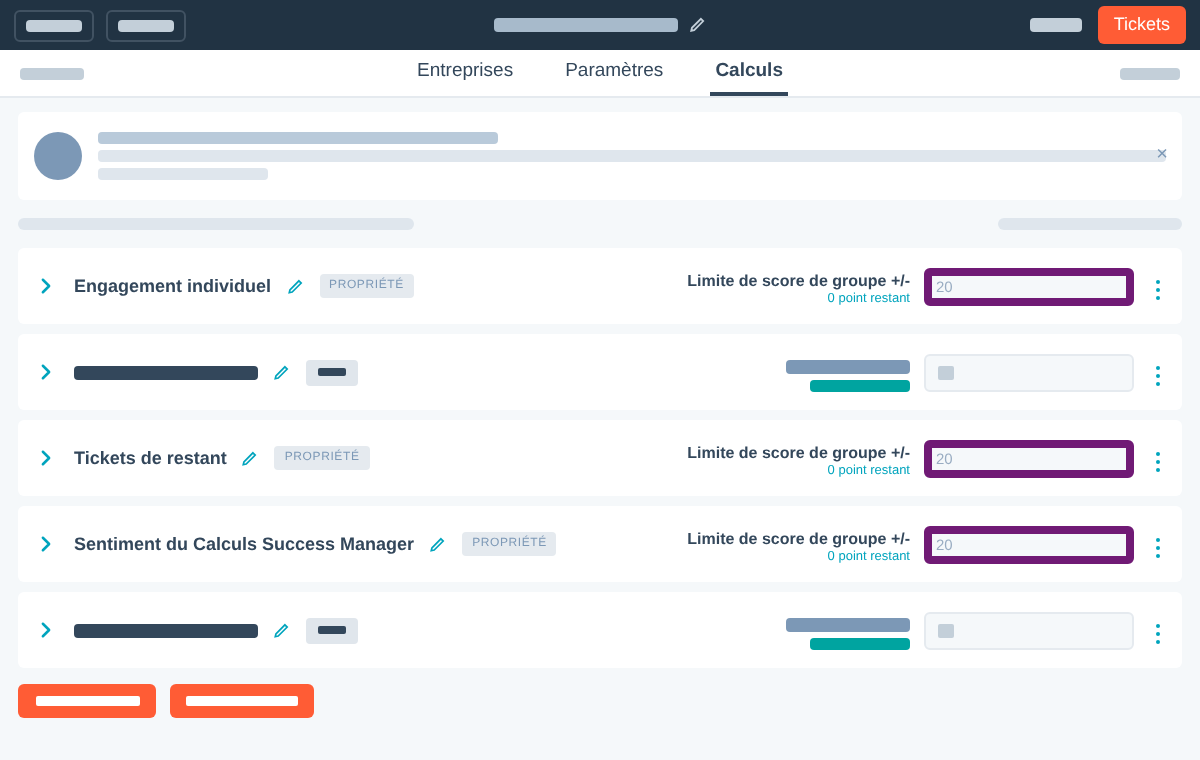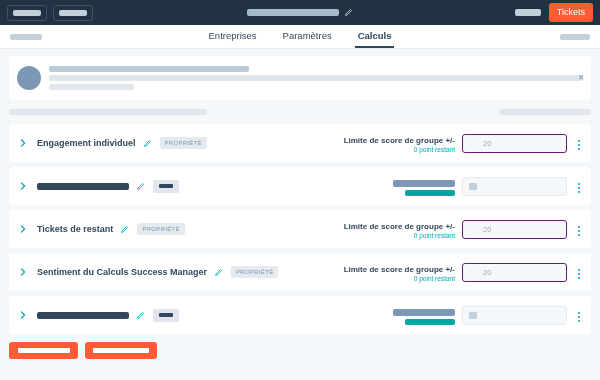--- a/index.html
+++ b/index.html
@@ -161,24 +161,24 @@
   .limit-block { text-align: right; }
   .limit-label { font-size: 8px; color: #33475b; font-weight: bold; white-space: nowrap; }
   .limit-sub { font-size: 6.5px; color: #00a4bd; margin-top: 1px; white-space: nowrap; }
   .limit-mask-wrap { text-align: right; }
   .limit-mask-1 { width: 62px; height: 7px; background: #7c98b6; border-radius: 2px; }
   .limit-mask-2 { width: 50px; height: 6px; background: #00a4a0; border-radius: 2px; margin-top: 3px; margin-left: auto; }
 
   .num-input {
     width: 105px; height: 19px;
     background: #f5f8fa;
-    border: 1px solid #701a75;
+    border: 4px solid #701a75;
     border-radius: 3px;
     font-size: 7.5px; color: #99acc2;
-    padding: 0 20px;
+    padding: 0 2px;
     font-family: "Liberation Sans", sans-serif;
     display: flex; align-items: center;
   }
   .num-input-mask {
     width: 105px; height: 19px;
     background: #f5f8fa;
     border: 1px solid #e5eaef;
     border-radius: 3px;
     display: flex; align-items: center;
     padding: 0 6px;

